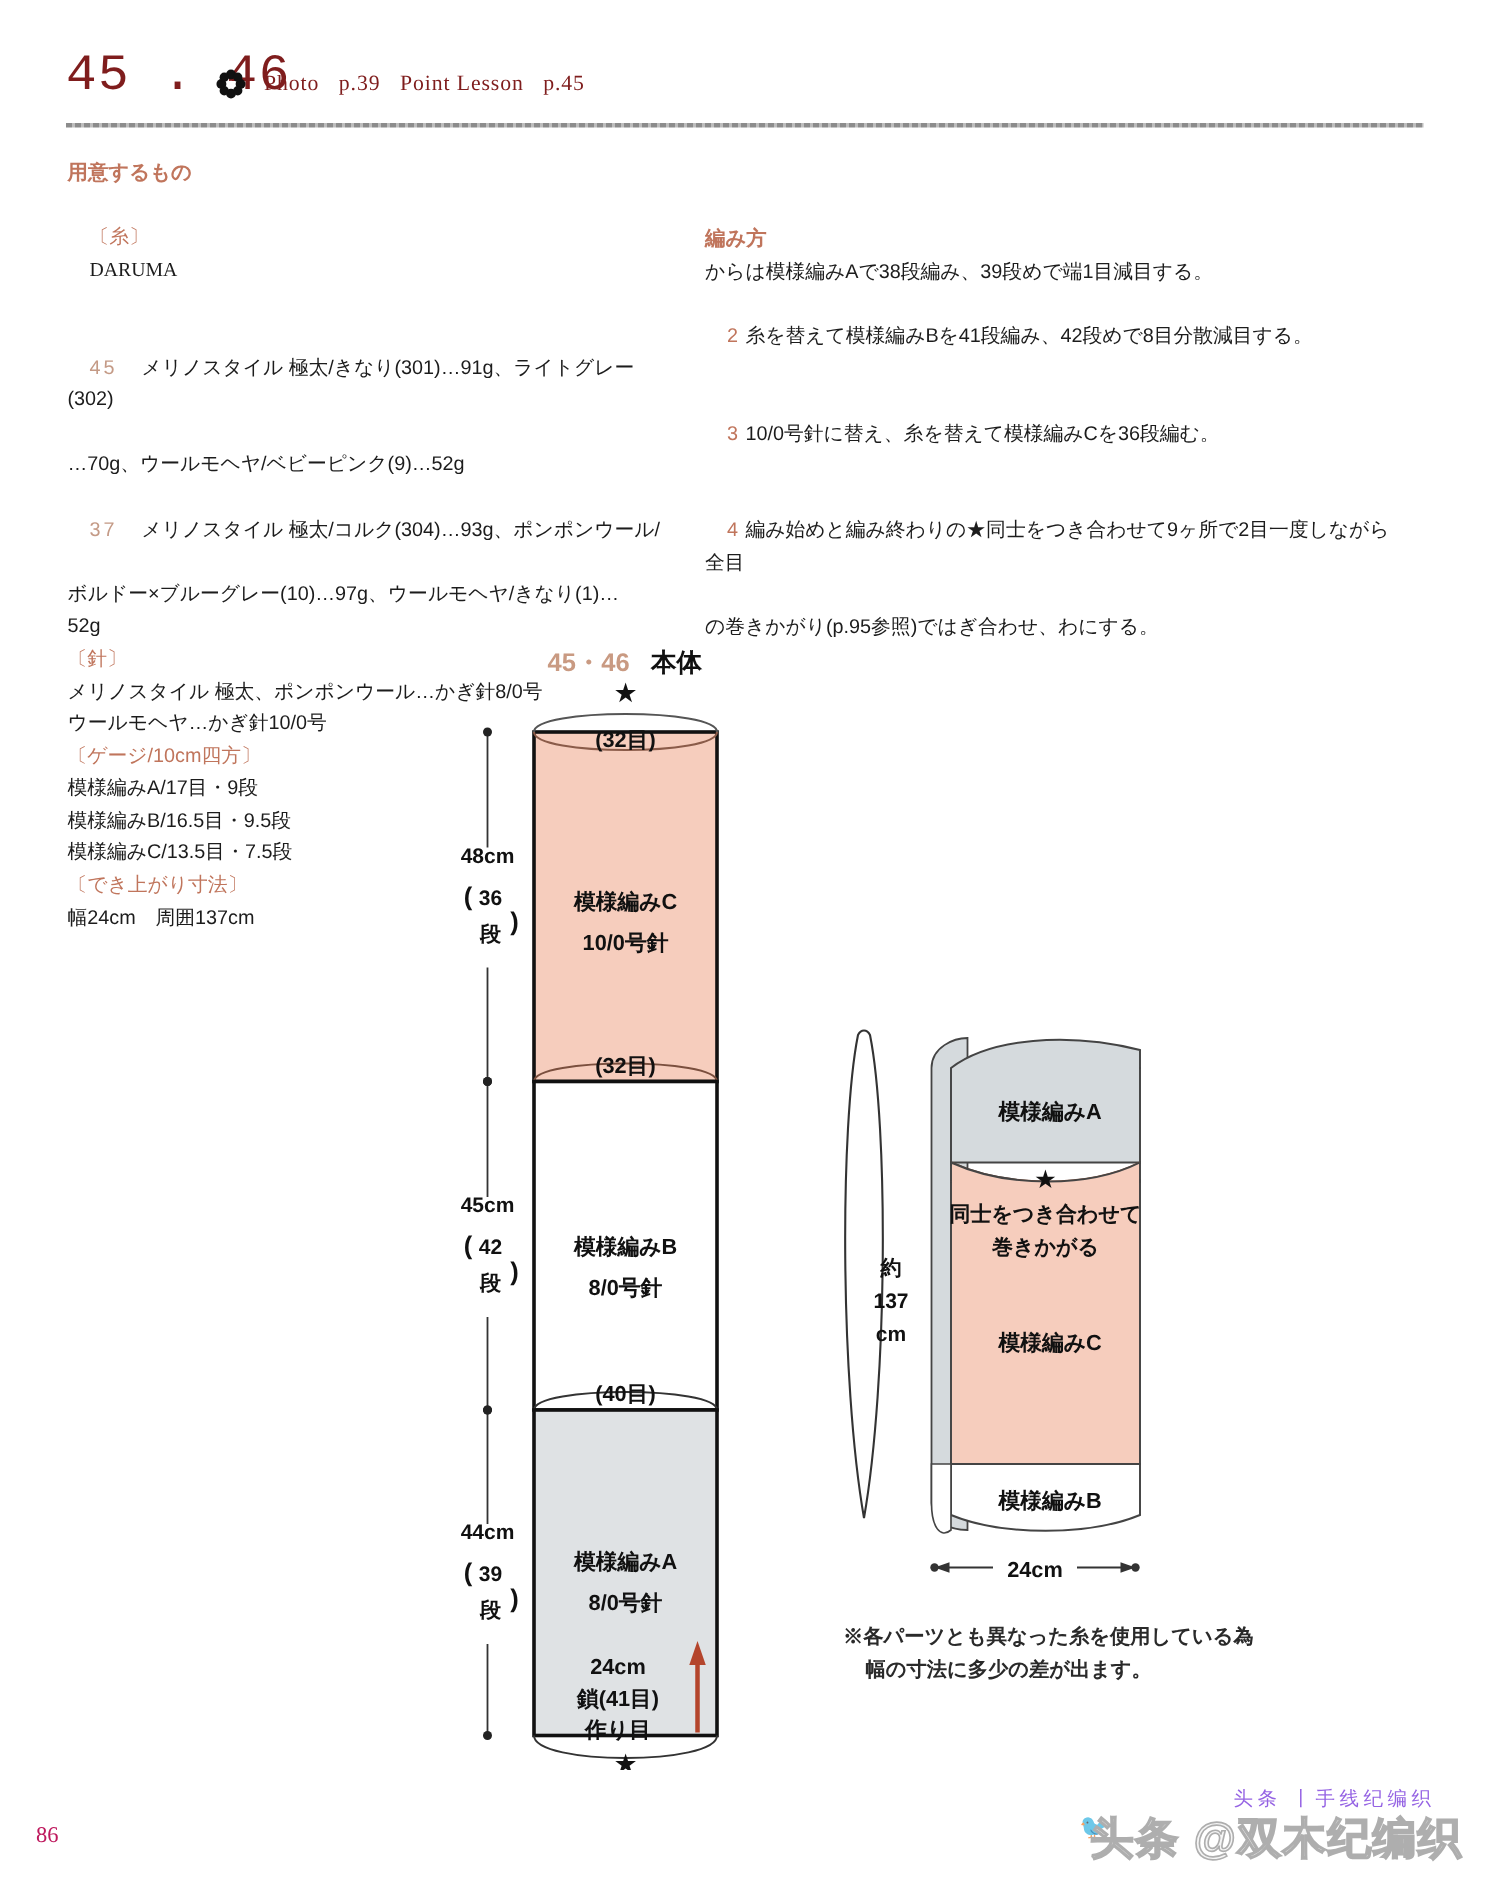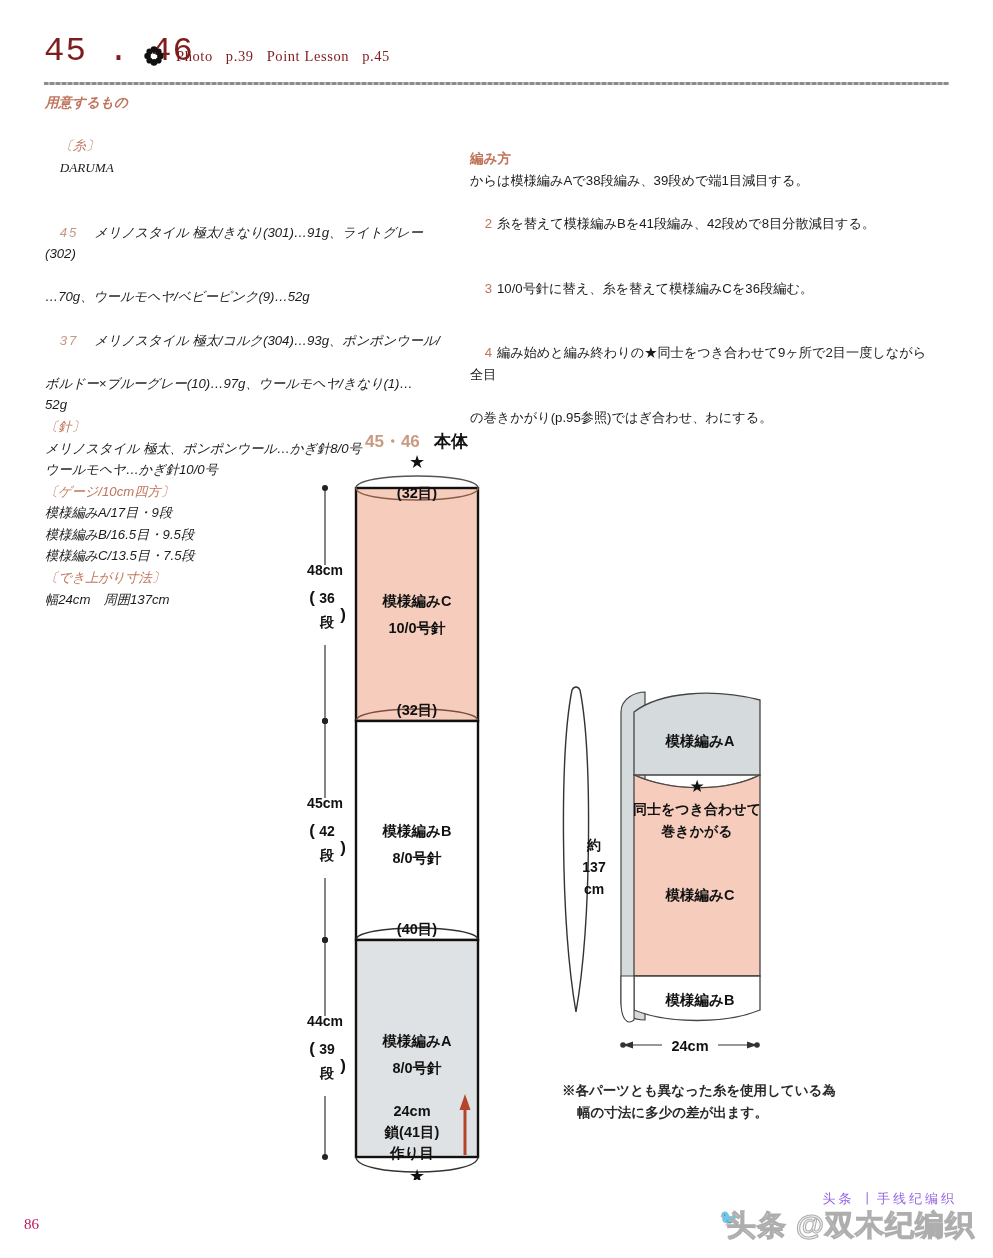--- a/index.html
+++ b/index.html
@@ -62,21 +62,21 @@
   }
 
   
   .col {
     position: absolute;
     font-family: "Liberation Sans", sans-serif;
     font-size: 13.2px;
     line-height: 21.6px;
     color: #1c1c1c;
   }
-  #col-left  { left: 45px;  top: 92px; width: 400px; font-style: italic; }
+  #col-left  { left: 45px;  top: 104px; width: 400px; }
   #col-right { left: 470px; top: 104px; width: 465px; margin-top: 44px; }
   .sec-head {
     color: #c0755c;
     font-weight: bold;
     font-size: 13.6px;
     font-family: "Liberation Sans", sans-serif;
   }
   .brace { color: #c0755c; }
   .num-mark { color: #c49a86; letter-spacing: 2px; margin-right: 16px; }
   .step-no { color: #c0755c; margin-right: 5px; }

